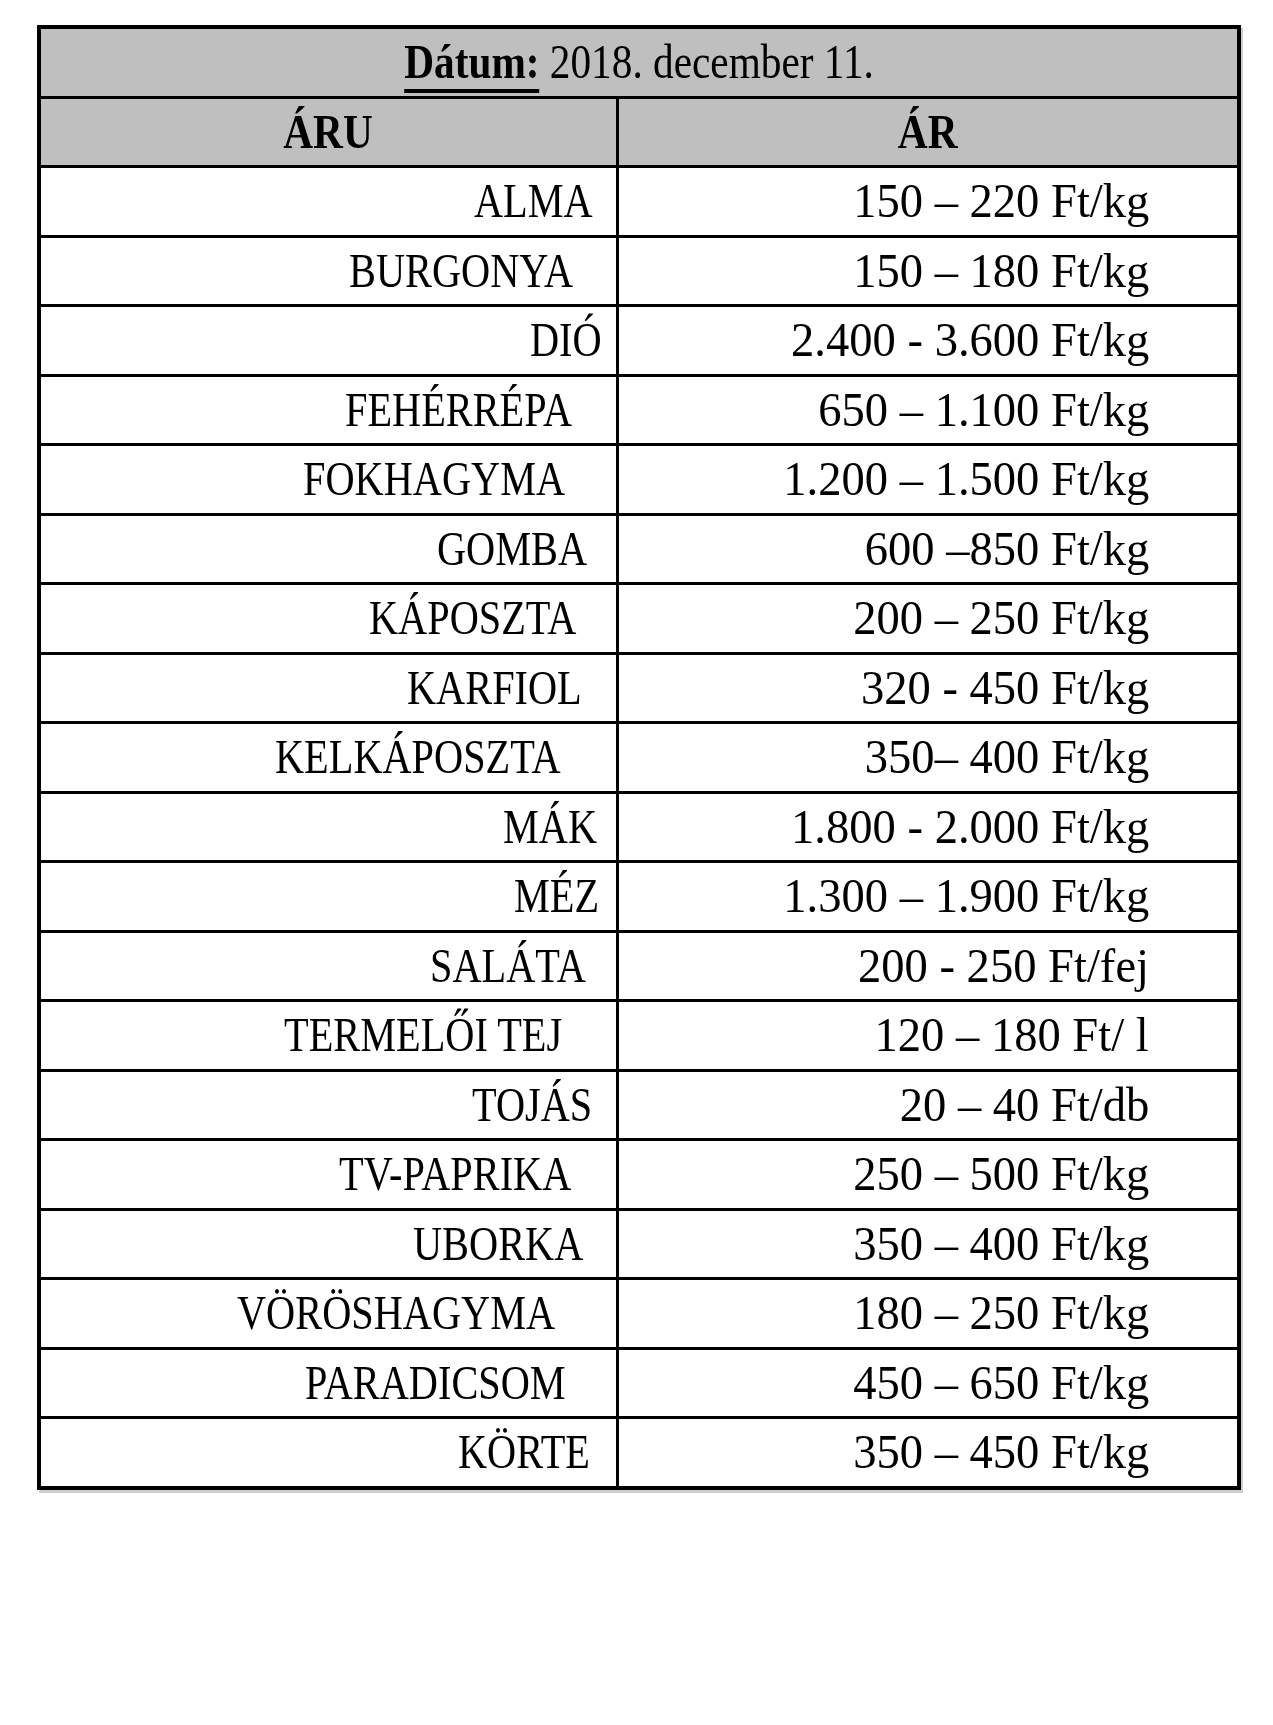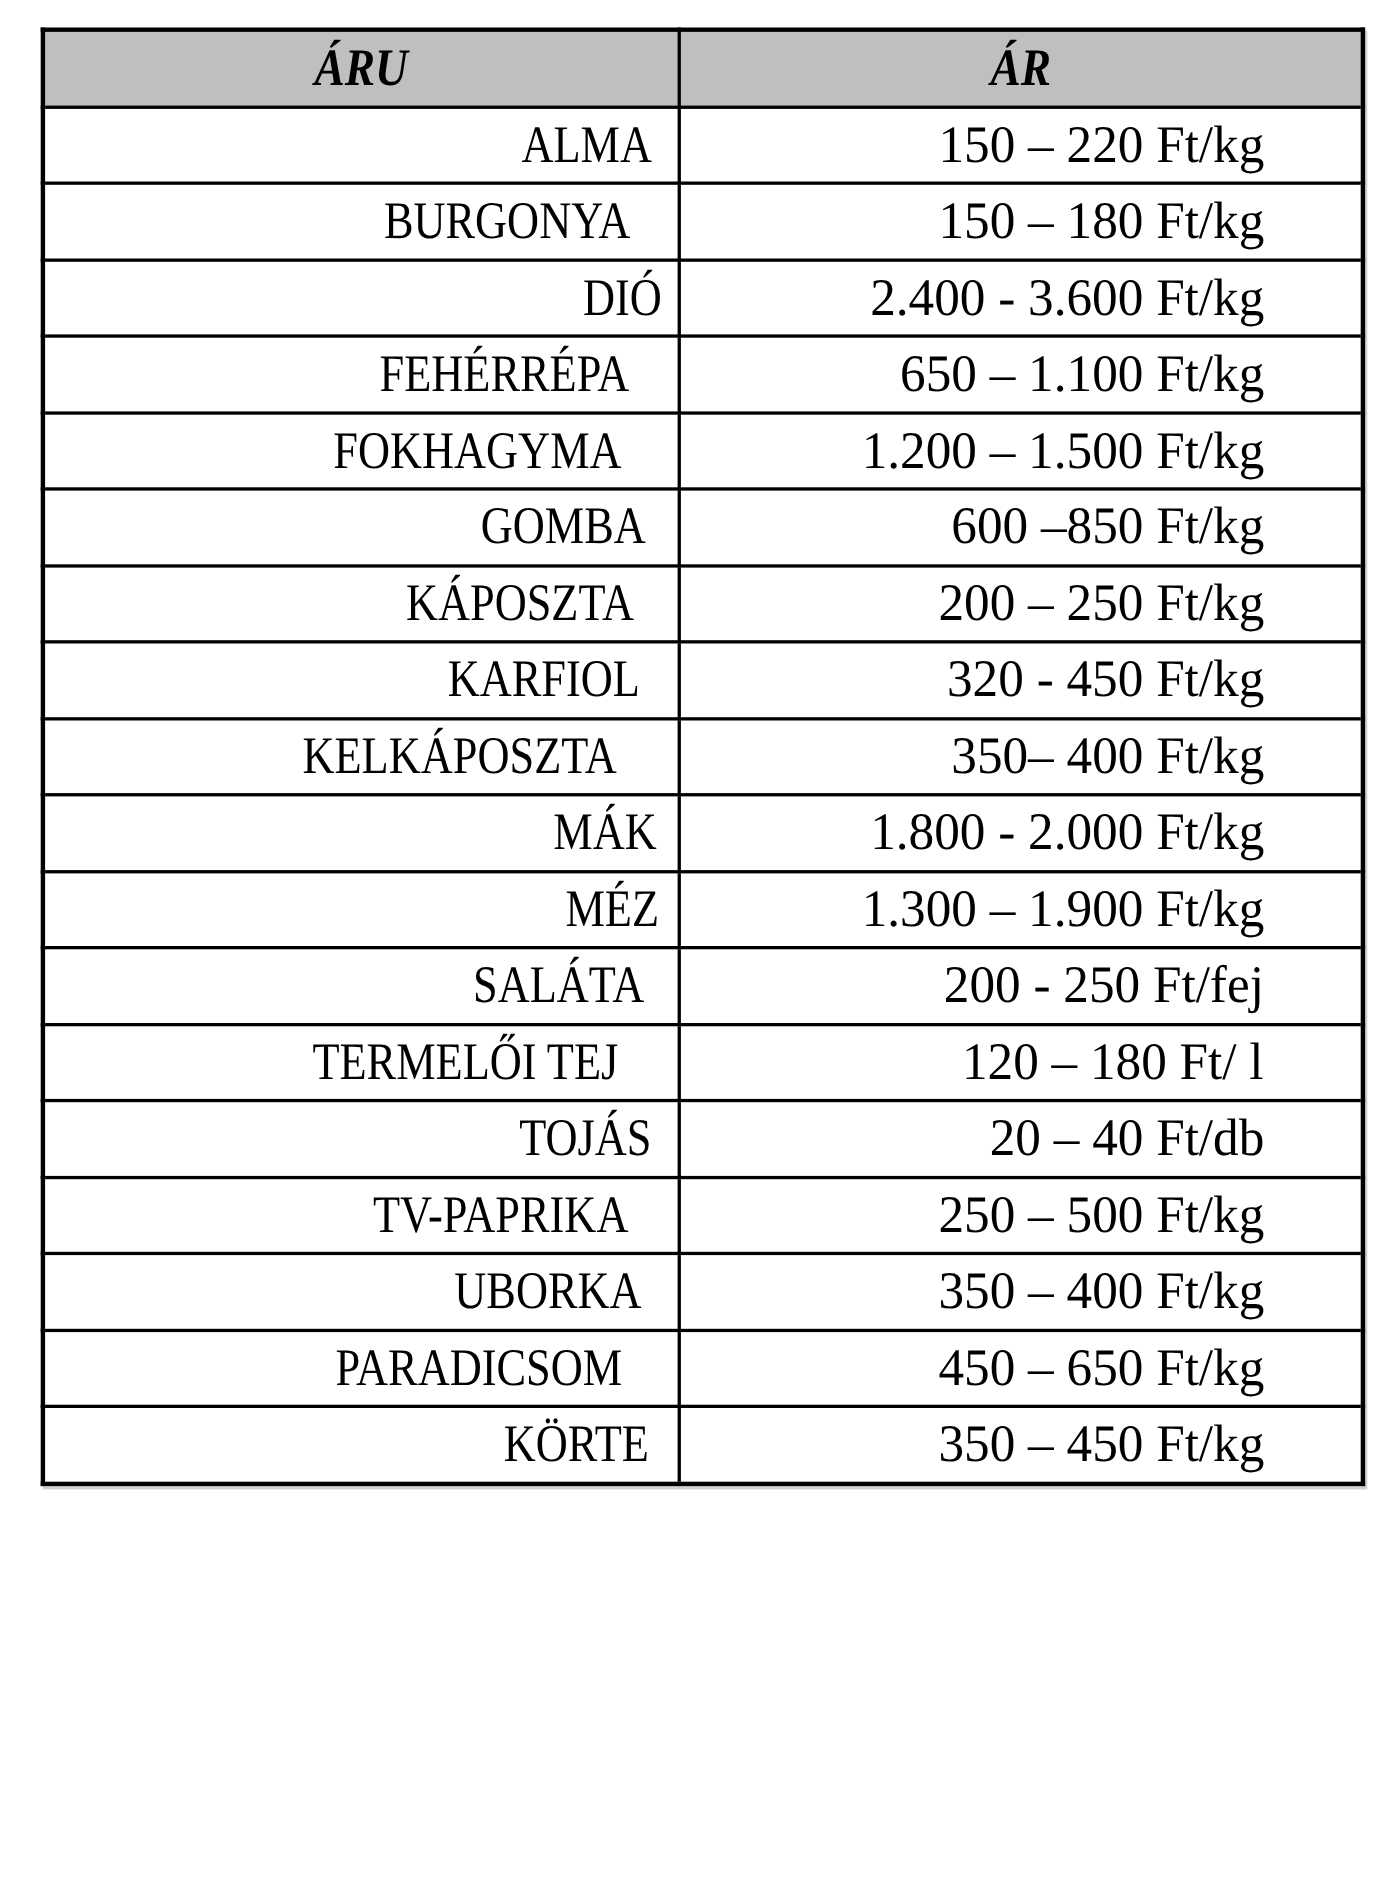--- a/index.html
+++ b/index.html
@@ -27,21 +27,21 @@
     padding:0;
     vertical-align:middle;
     font-size:48px;
     line-height:1;
     overflow:hidden;
     white-space:nowrap;
   }
   .price-table{border:4px solid #000000;}
   tr.hdr td{background:#bfbfbf;}
   td.datecell{text-align:center;}
-  td.colhead{text-align:center;font-weight:bold;font-style:italic;}
+  td.colhead{text-align:center;font-weight:bold;}
   td.product{text-align:right;padding-left:13px;}
   td.price{text-align:right;padding-right:88px;padding-left:30px;}
   
   .sL{display:inline-block;transform:scaleX(0.84);transform-origin:0 50%;}
   .sC{display:inline-block;transform:scaleX(0.86);transform-origin:50% 50%;}
   .sR{display:inline-block;transform:scaleX(0.97);transform-origin:100% 50%;}
   .date-label{
     font-weight:bold;
     border-bottom:4px solid #000000;
     padding-bottom:1px;
@@ -50,20 +50,25 @@
 </style>
 </head>
 <body>
 
 <table class="price-table">
   <colgroup>
       <col class="c1">
       <col class="c2">
     </colgroup>
   <tbody>
+    <tr class="hdr">
+      <td class="datecell" colspan="2">
+        <span class="sC"><span class="date-label">Dátum:</span><span class="date-value">2018. december 11.</span></span>
+      </td>
+    </tr>
     <tr class="hdr">
       <td class="colhead"><span class="sC">ÁRU</span></td>
       <td class="colhead"><span class="sC">ÁR</span></td>
     </tr>
 
     <tr>
       <td class="product"><span class="sL">ALMA</span></td>
       <td class="price"><span class="sR">150 – 220 Ft/kg</span></td>
     </tr>
     <tr>
@@ -120,20 +125,24 @@
     </tr>
     <tr>
       <td class="product"><span class="sL">TV-PAPRIKA</span></td>
       <td class="price"><span class="sR">250 – 500 Ft/kg</span></td>
     </tr>
     <tr>
       <td class="product"><span class="sL">UBORKA</span></td>
       <td class="price"><span class="sR">350 – 400 Ft/kg</span></td>
     </tr>
     <tr>
+      <td class="product"><span class="sL">VÖRÖSHAGYMA</span></td>
+      <td class="price"><span class="sR">180 – 250 Ft/kg</span></td>
+    </tr>
+    <tr>
       <td class="product"><span class="sL">PARADICSOM</span></td>
       <td class="price"><span class="sR">450 – 650 Ft/kg</span></td>
     </tr>
     <tr>
       <td class="product"><span class="sL">KÖRTE</span></td>
       <td class="price"><span class="sR">350 – 450 Ft/kg</span></td>
     </tr>
   </tbody>
 </table>
 

